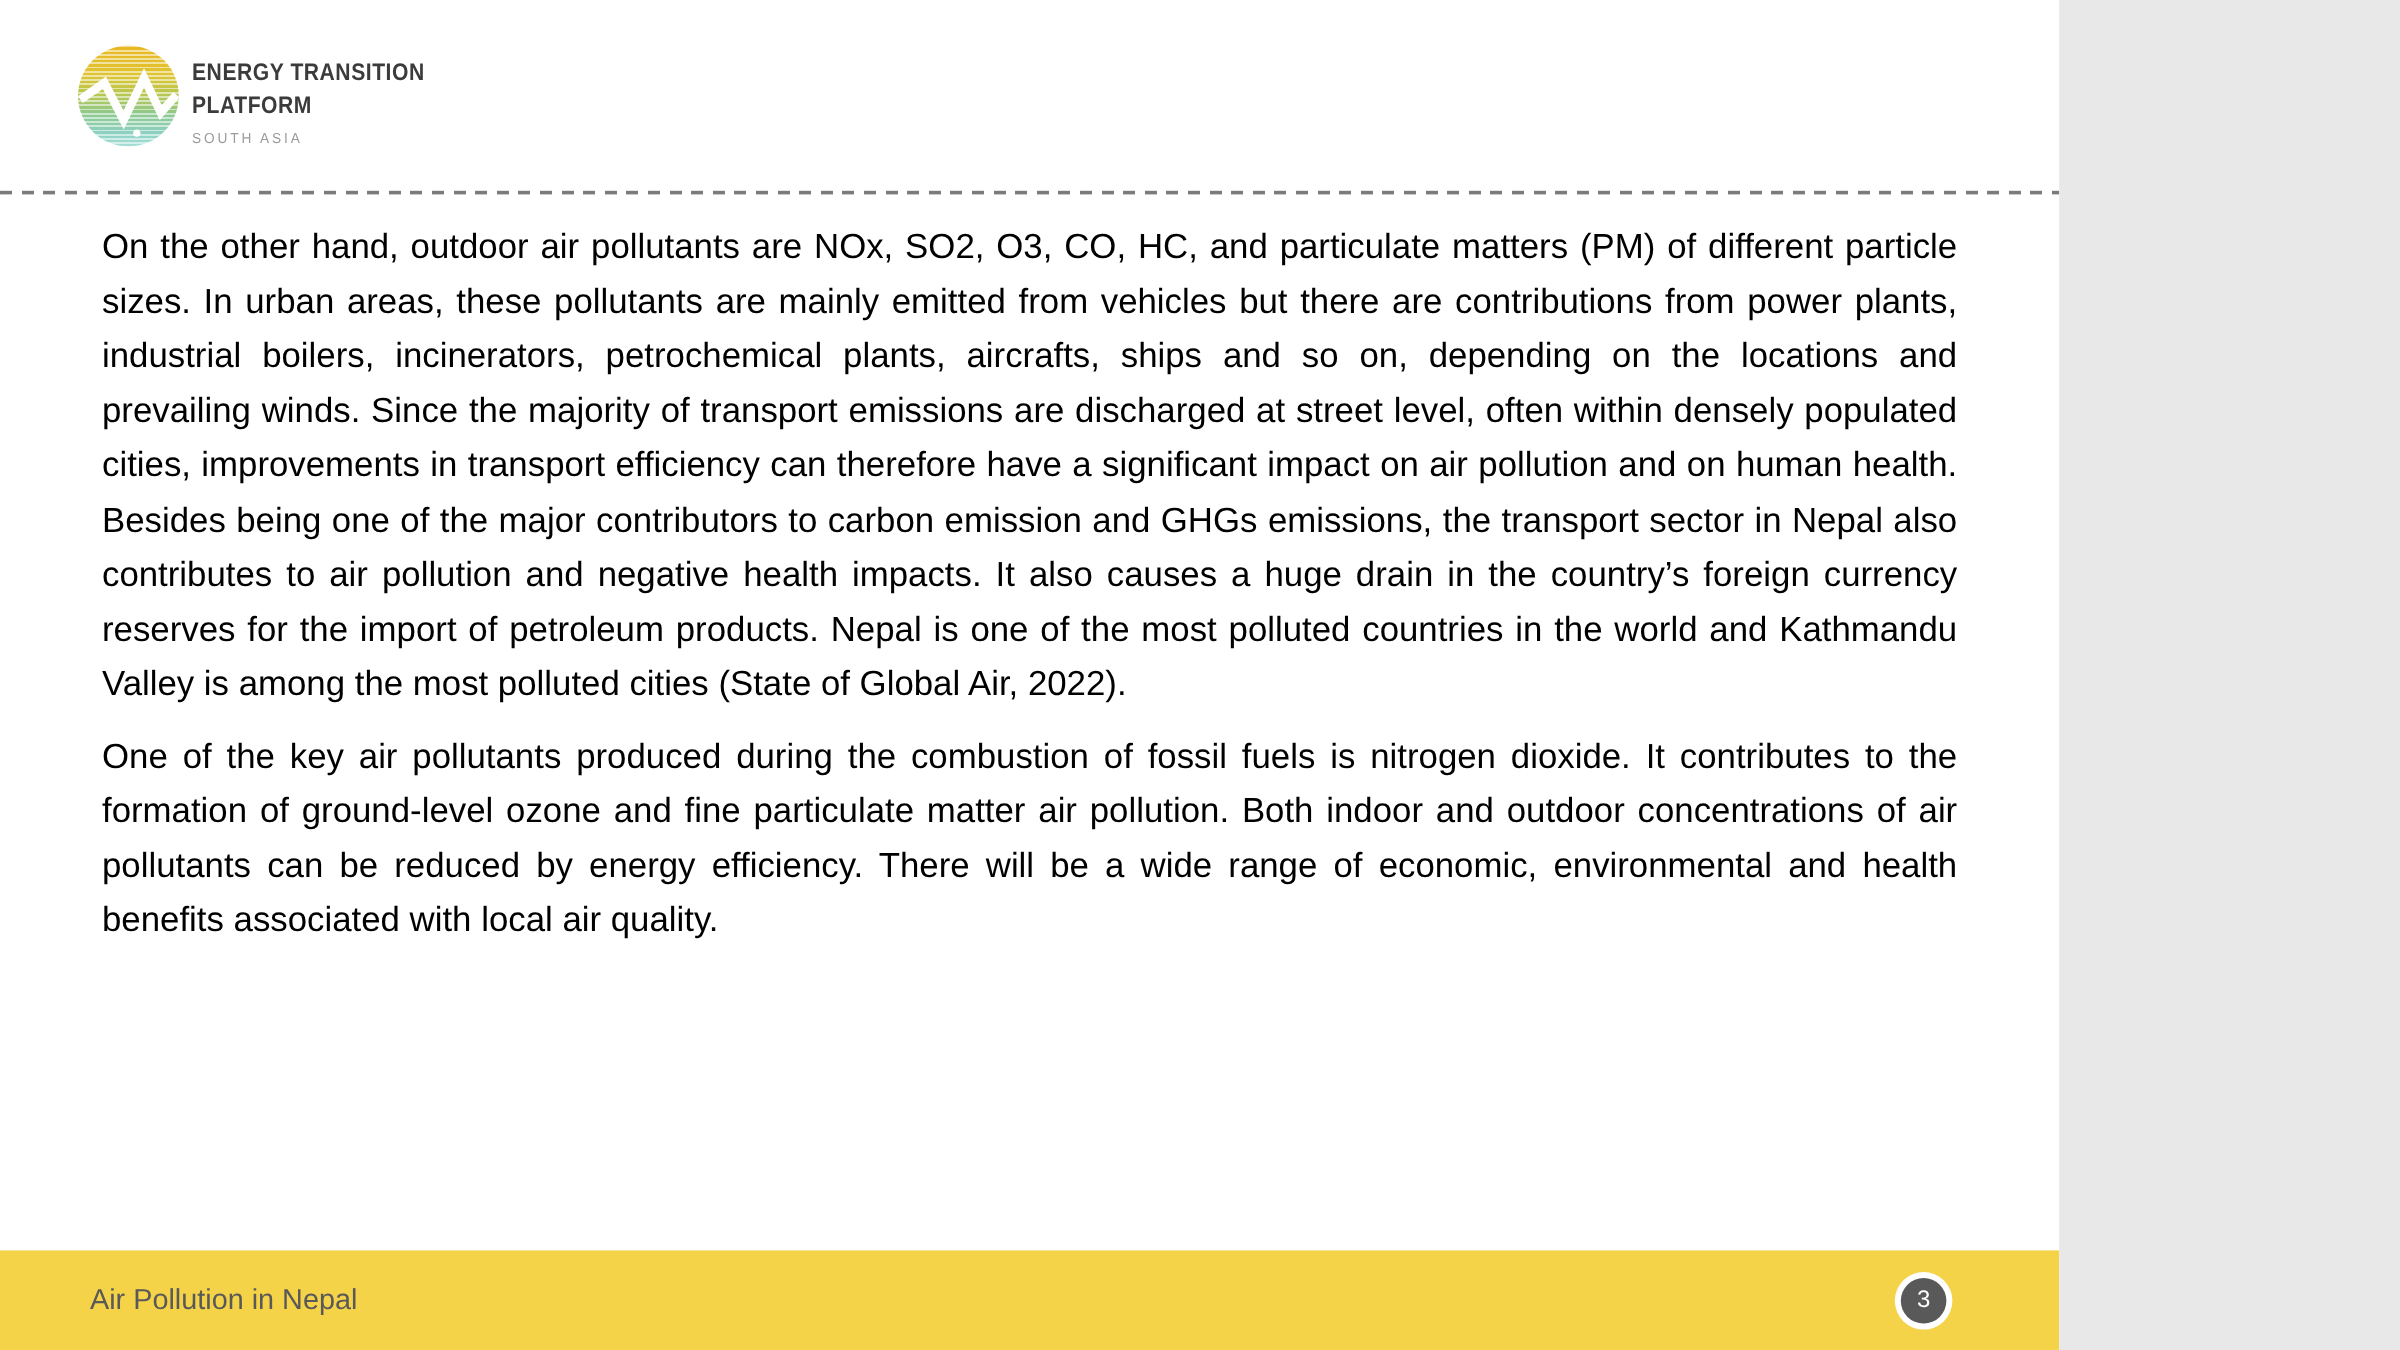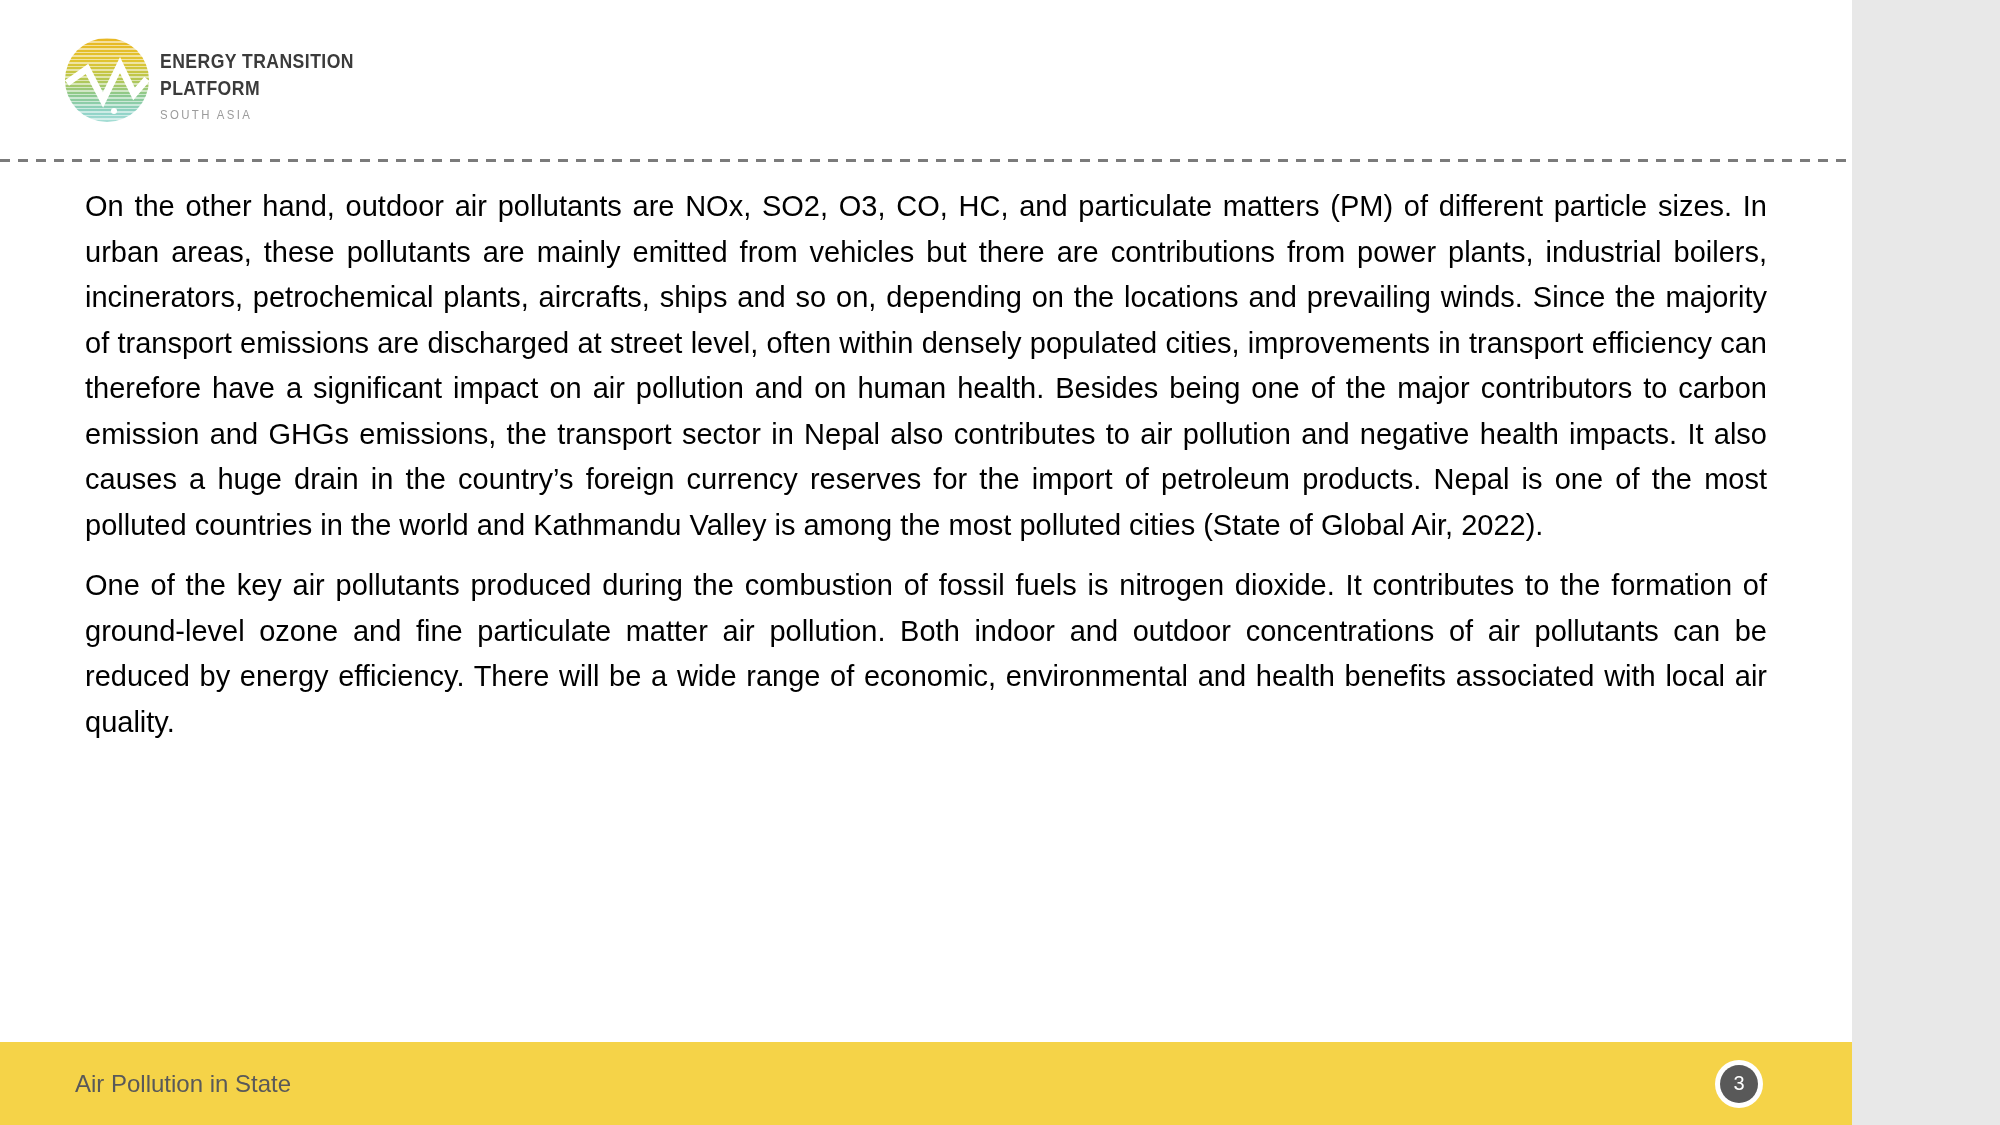--- a/index.html
+++ b/index.html
@@ -2,21 +2,21 @@
 <html><head>
 <meta charset="utf-8">
 <style>
   html, body {
     margin: 0;
     padding: 0;
     background: #e8e8e8;
   }
   .slide {
     position: relative;
-    width: 1852px;
+    width: 1716px;
     height: 1125px;
     background: #ffffff;
     overflow: hidden;
     font-family: "Liberation Sans", sans-serif;
   }
 
   
   .logo-mark {
     position: absolute;
     left: 65px;
@@ -162,19 +162,19 @@
   </svg>
 
   <div class="divider"></div>
 
   <main class="body-text">
     <p>On the other hand, outdoor air pollutants are NOx, SO2, O3, CO, HC, and particulate matters (PM) of different particle sizes. In urban areas, these pollutants are mainly emitted from vehicles but there are contributions from power plants, industrial boilers, incinerators, petrochemical plants, aircrafts, ships and so on, depending on the locations and prevailing winds. Since the majority of transport emissions are discharged at street level, often within densely populated cities, improvements in transport efficiency can therefore have a significant impact on air pollution and on human health. Besides being one of the major contributors to carbon emission and GHGs emissions, the transport sector in Nepal also contributes to air pollution and negative health impacts.  It also causes a huge drain in the country’s foreign currency reserves for the import of petroleum products. Nepal is one of the most polluted countries in the world and Kathmandu Valley is among the most polluted cities (State of Global Air, 2022).</p>
     <p>One of the key air pollutants produced during the combustion of fossil fuels is nitrogen dioxide. It contributes to the formation of ground-level ozone and fine particulate matter air pollution. Both indoor and outdoor concentrations of air pollutants can be reduced by energy efficiency. There will be a wide range of economic, environmental and health benefits associated with local air quality.</p>
   </main>
 
   <footer class="footer">
-    <span class="footer-label">Air Pollution in State</span>
+    <span class="footer-label">Air Pollution in Nepal</span>
     <div class="page-badge">
       <span class="page-badge-inner">3</span>
     </div>
   </footer>
 
 </div>
 
 </body></html>

